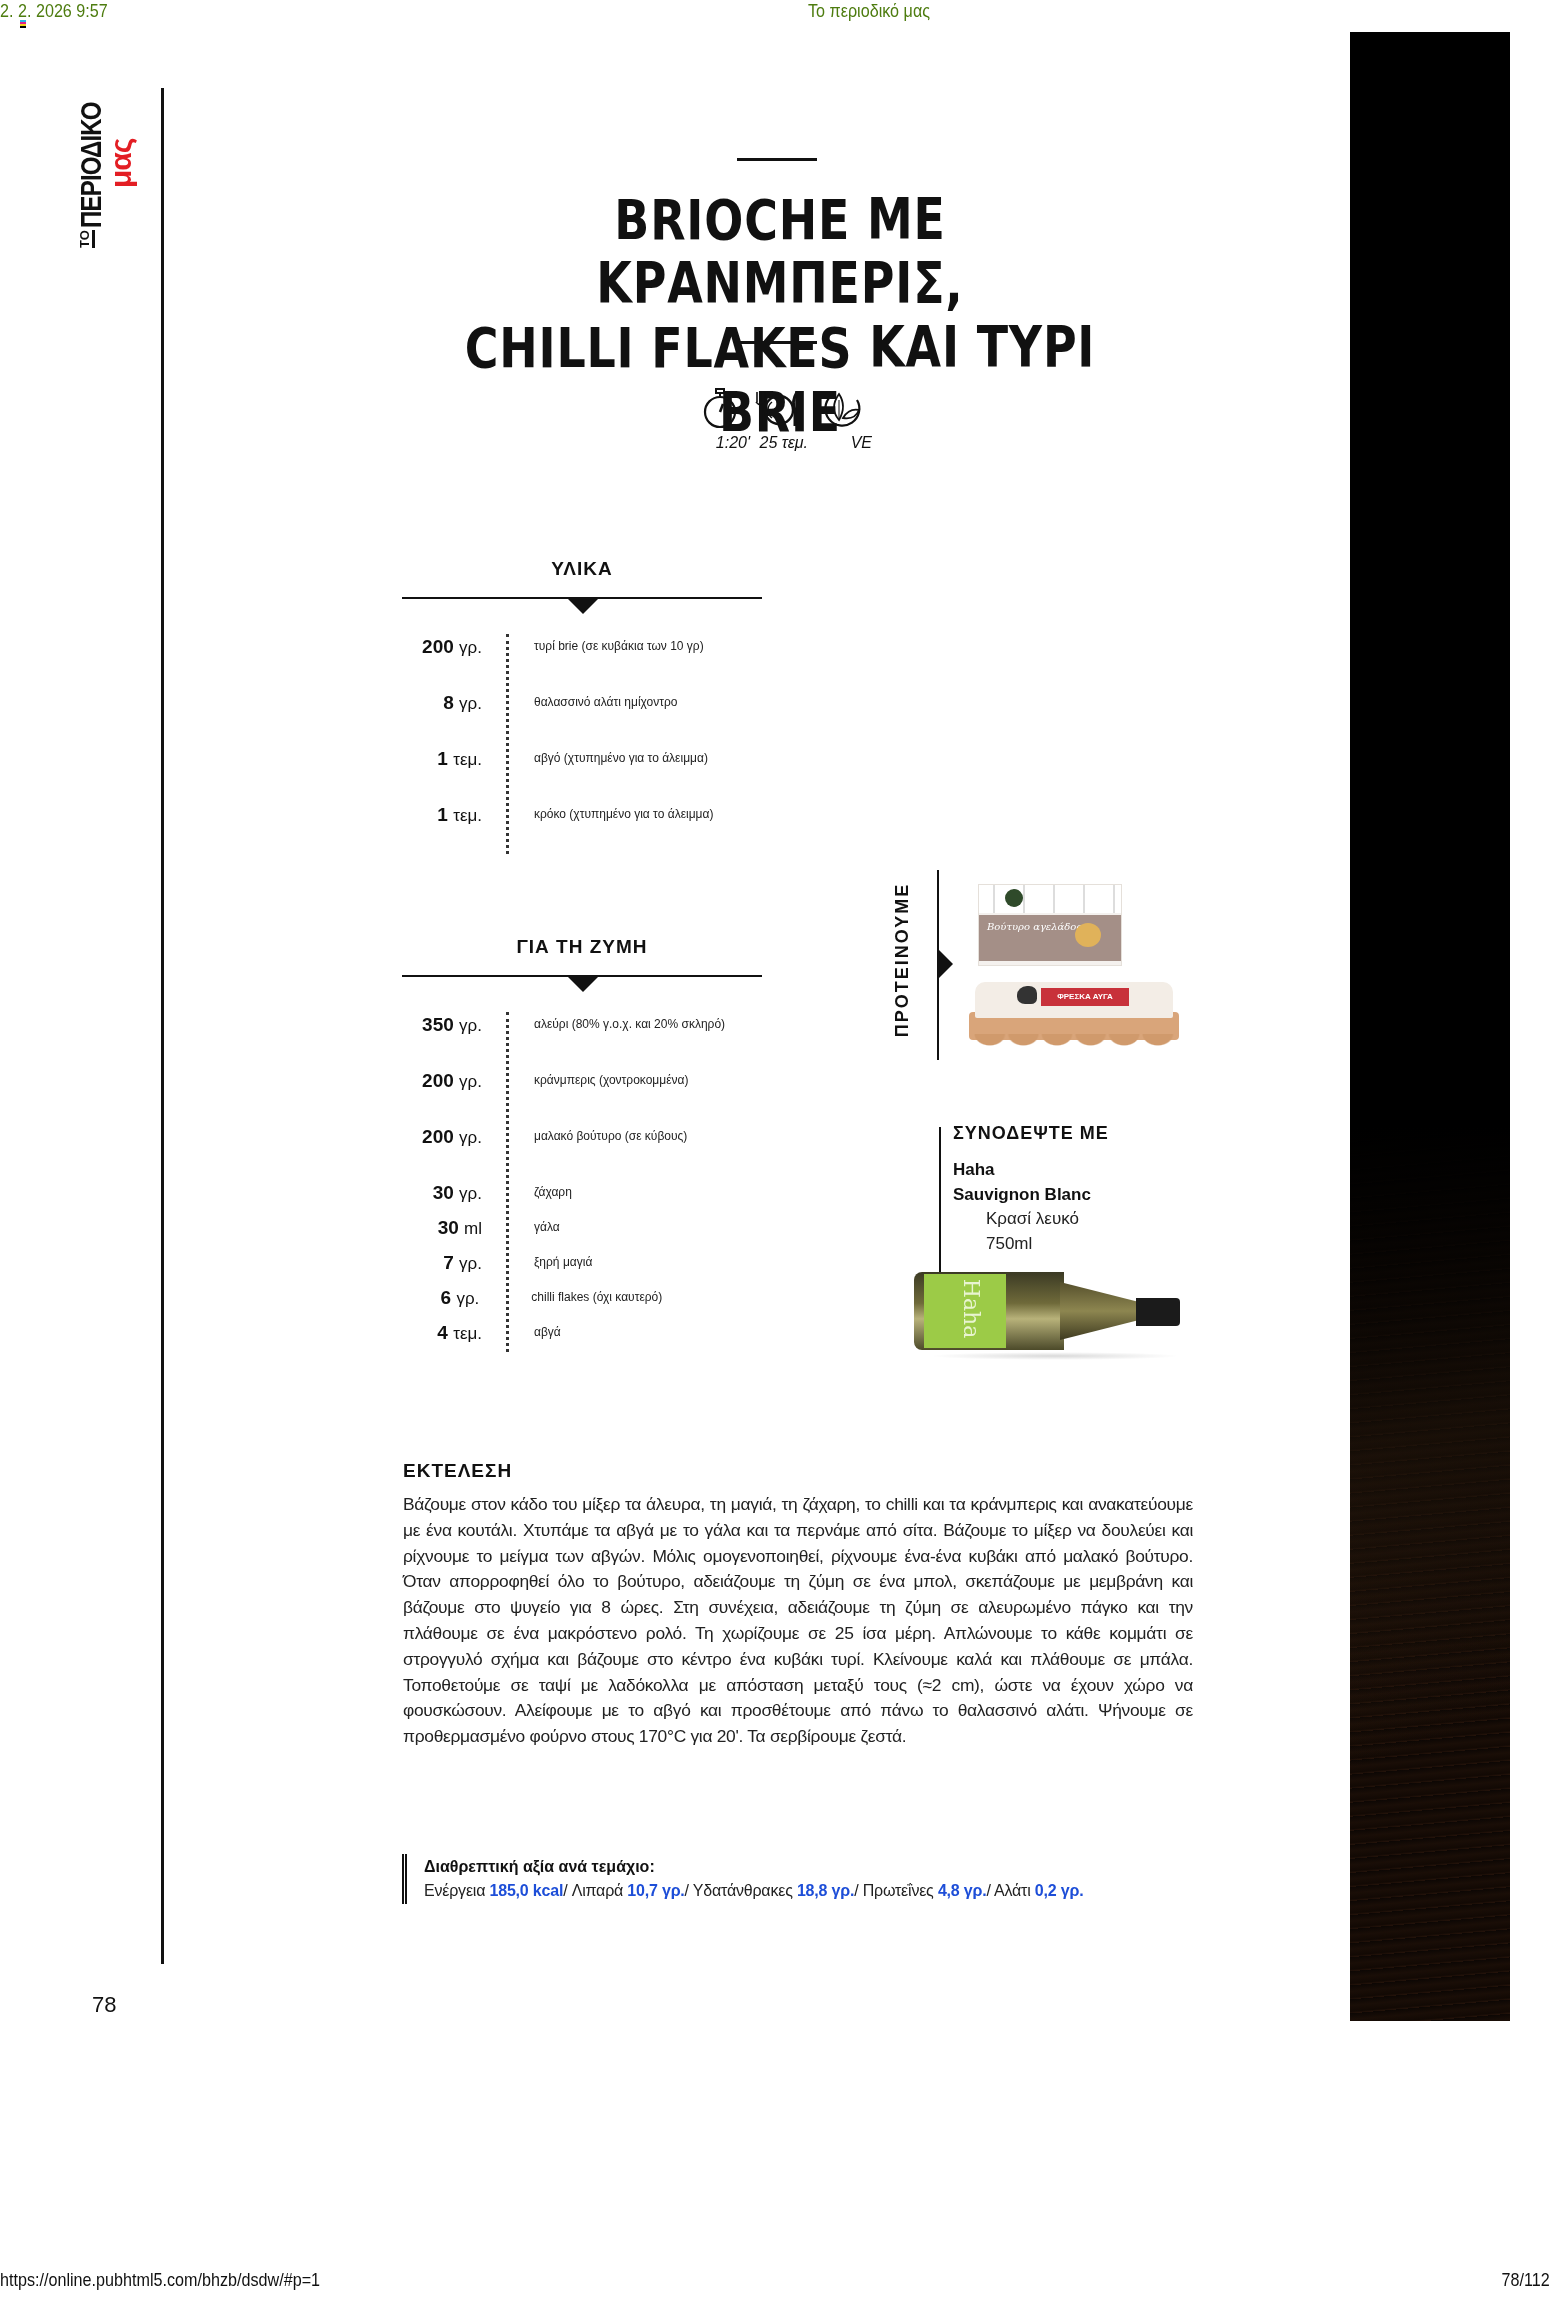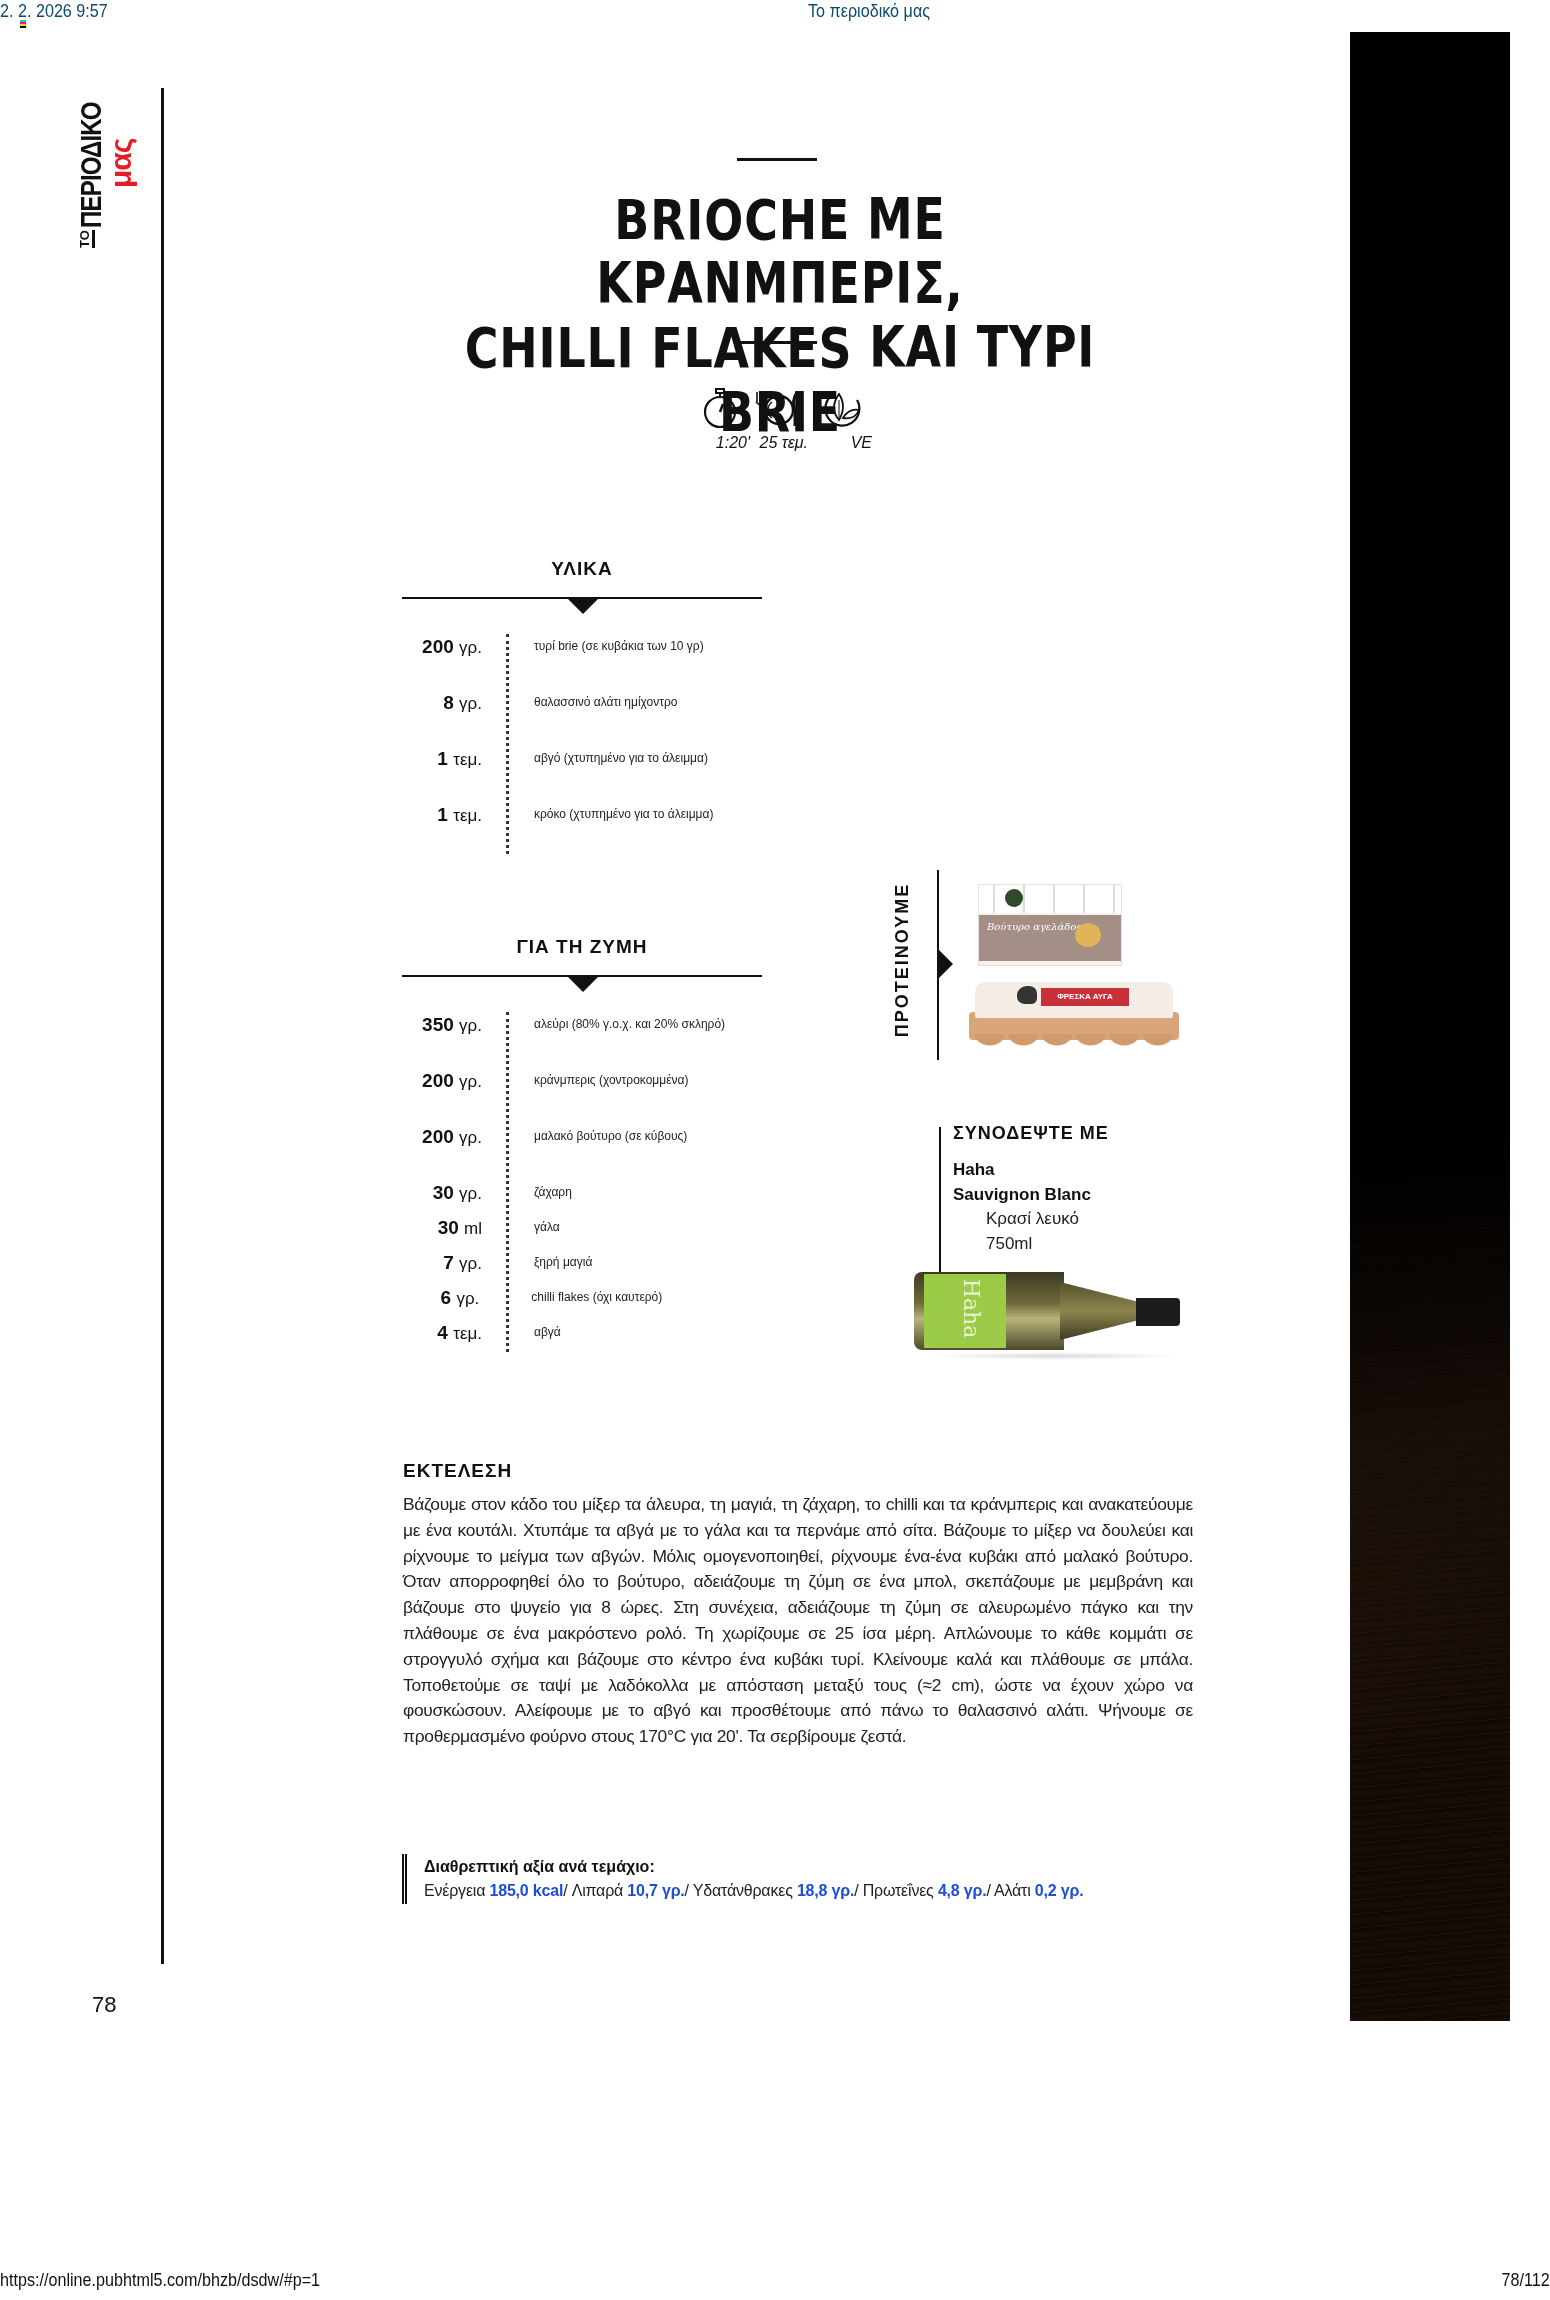--- a/index.html
+++ b/index.html
@@ -1,20 +1,20 @@
 <!DOCTYPE html>
 <html><head>
 <meta charset="utf-8">
 <style>
   html, body { margin:0; padding:0; }
   body { width:1550px; height:2300px; position:relative; background:#ffffff; overflow:hidden;
          font-family:"Liberation Sans", sans-serif; color:#111; }
 
   
-  .print-hdr { position:absolute; top:0; left:0; width:1550px; height:24px; font-size:19px; color:#0c4a6e; }
+  .print-hdr { position:absolute; top:0; left:0; width:1550px; height:24px; font-size:19px; color:#4d7c0f; }
   .print-date { position:absolute; left:0; top:0; transform:scaleX(0.85); transform-origin:left; }
   .print-title { position:absolute; left:808px; top:0; transform:scaleX(0.85); transform-origin:left; }
   .cmyk { position:absolute; left:20px; top:20px; width:6px; height:9px; }
   .cmyk i { display:block; height:2px; }
   .print-ftr { position:absolute; left:0; top:2269px; width:1550px; font-size:19px; }
   .print-url { position:absolute; left:0; transform:scaleX(0.85); transform-origin:left; }
   .print-page { position:absolute; right:0; transform:scaleX(0.85); transform-origin:right; }
 
   
   .logo { position:absolute; left:72px; top:88px; width:70px; height:160px; }

